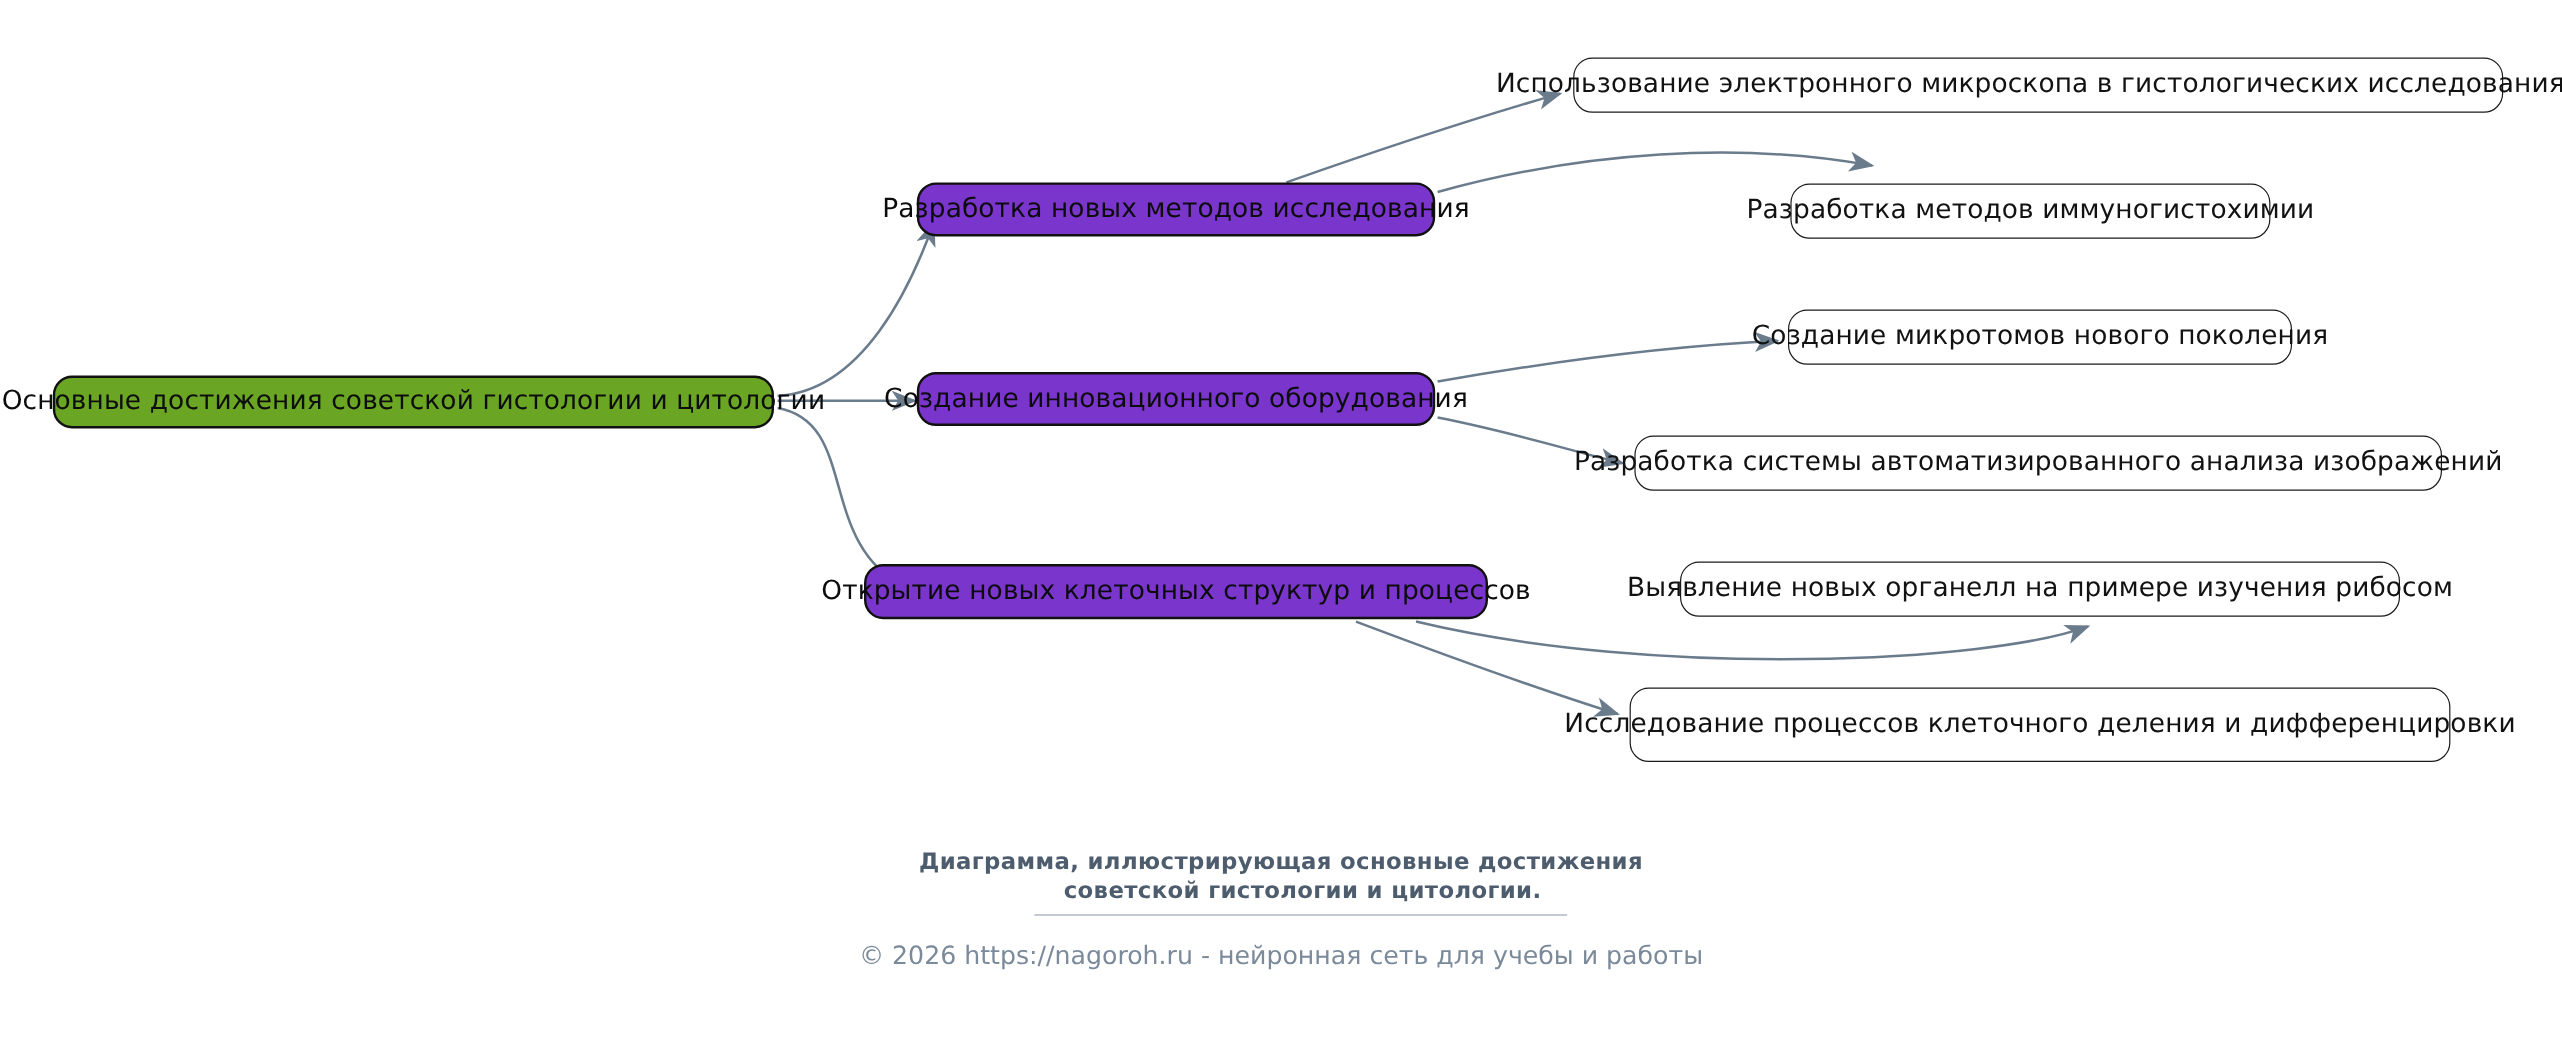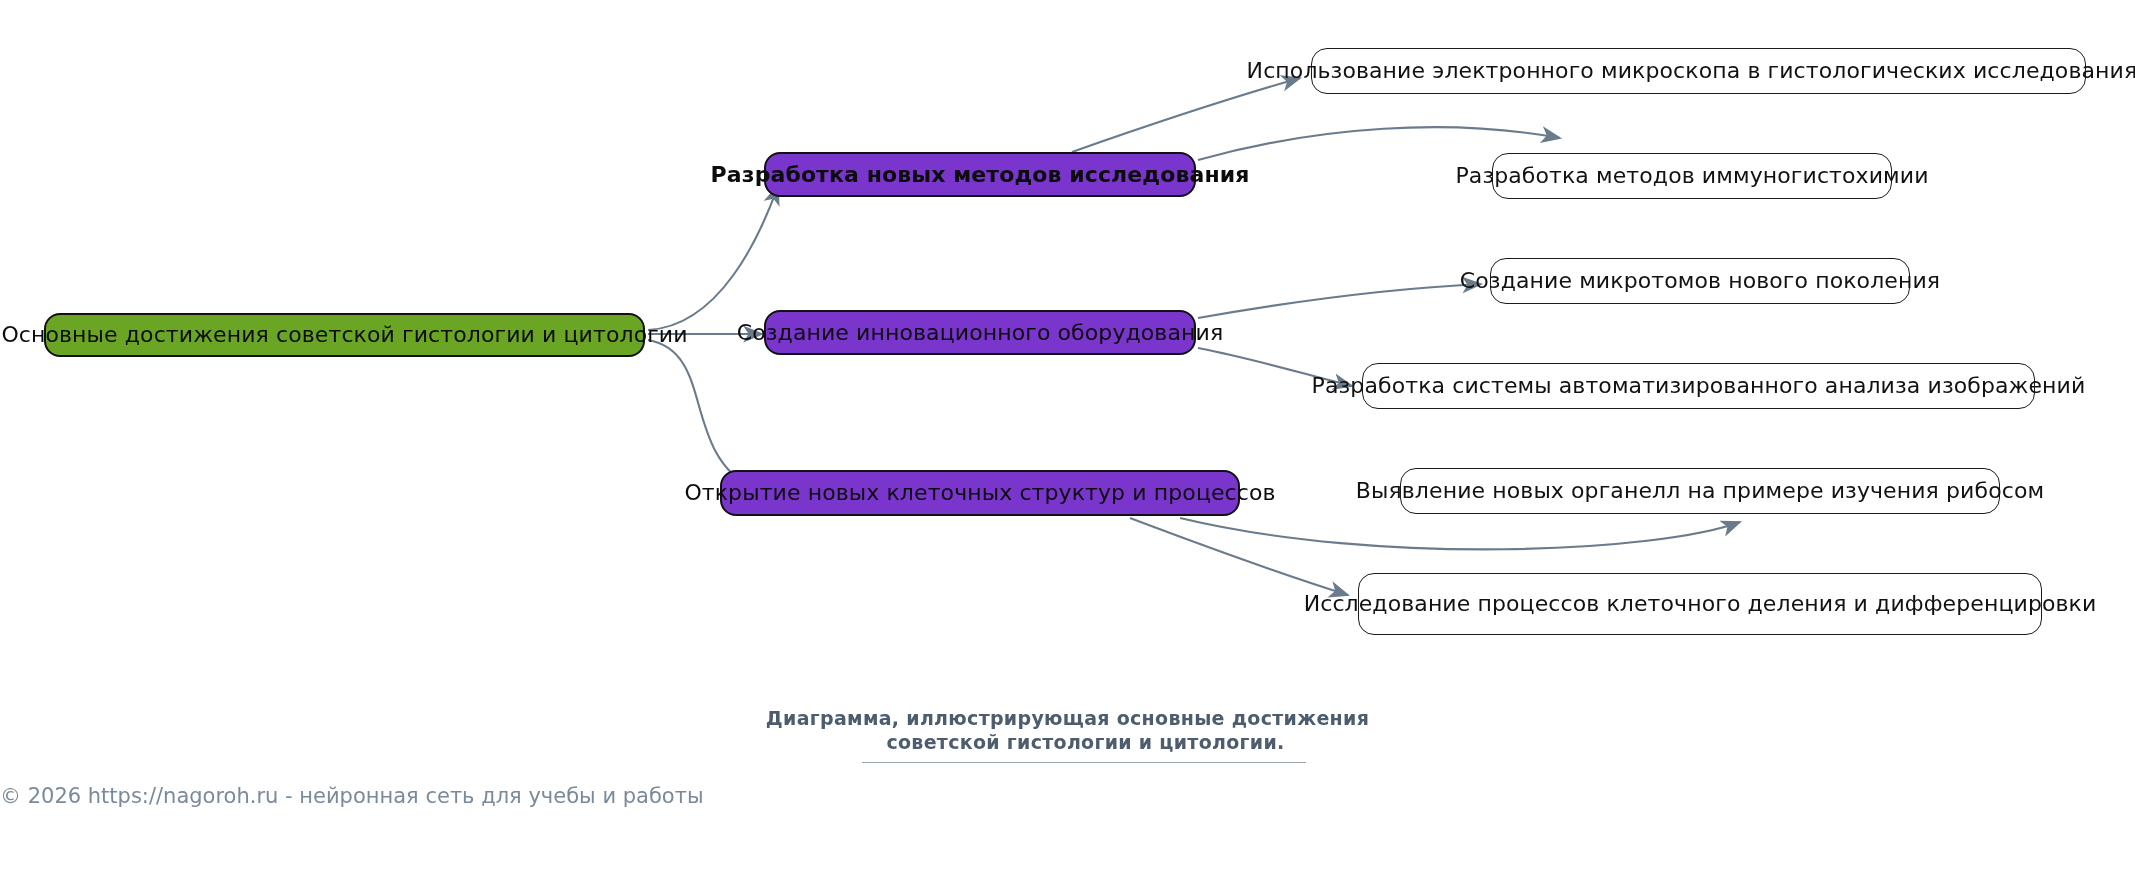--- a/index.html
+++ b/index.html
@@ -91,21 +91,21 @@
   .caption-rule {
     position: absolute;
     height: 0;
     border-top: 1.5px solid #9aa6b2;
   }
 
   .footer {
     position: absolute;
     left: 0;
     width: 2135px;
-    text-align: left;
+    text-align: center;
     color: #7b8a9a;
     font-size: 21px;
     line-height: 26px;
   }
 </style>
 </head>
 <body>
 
 <div id="diagram-root">
 
@@ -135,21 +135,21 @@
       <path d="M 1180,518 C 1380,566 1660,552 1740,522"></path>
 
       <path d="M 1130,518 C 1220,552 1300,580 1348,595"></path>
     </g>
   </svg>
 
   <div class="node root" style="left:44px; top:313px; width:601px; height:44px;">
     <span class="node-label">Основные достижения советской гистологии и цитологии</span>
   </div>
 
-  <div class="node branch" style="left:764px; top:152px; width:432px; height:45px;font-weight:bold;">
+  <div class="node branch" style="left:764px; top:152px; width:432px; height:45px;">
     <span class="node-label">Разработка новых методов исследования</span>
   </div>
 
   <div class="node branch" style="left:764px; top:310px; width:432px; height:45px;">
     <span class="node-label">Создание инновационного оборудования</span>
   </div>
 
   <div class="node branch" style="left:720px; top:470px; width:520px; height:46px;">
     <span class="node-label">Открытие новых клеточных структур и процессов</span>
   </div>

